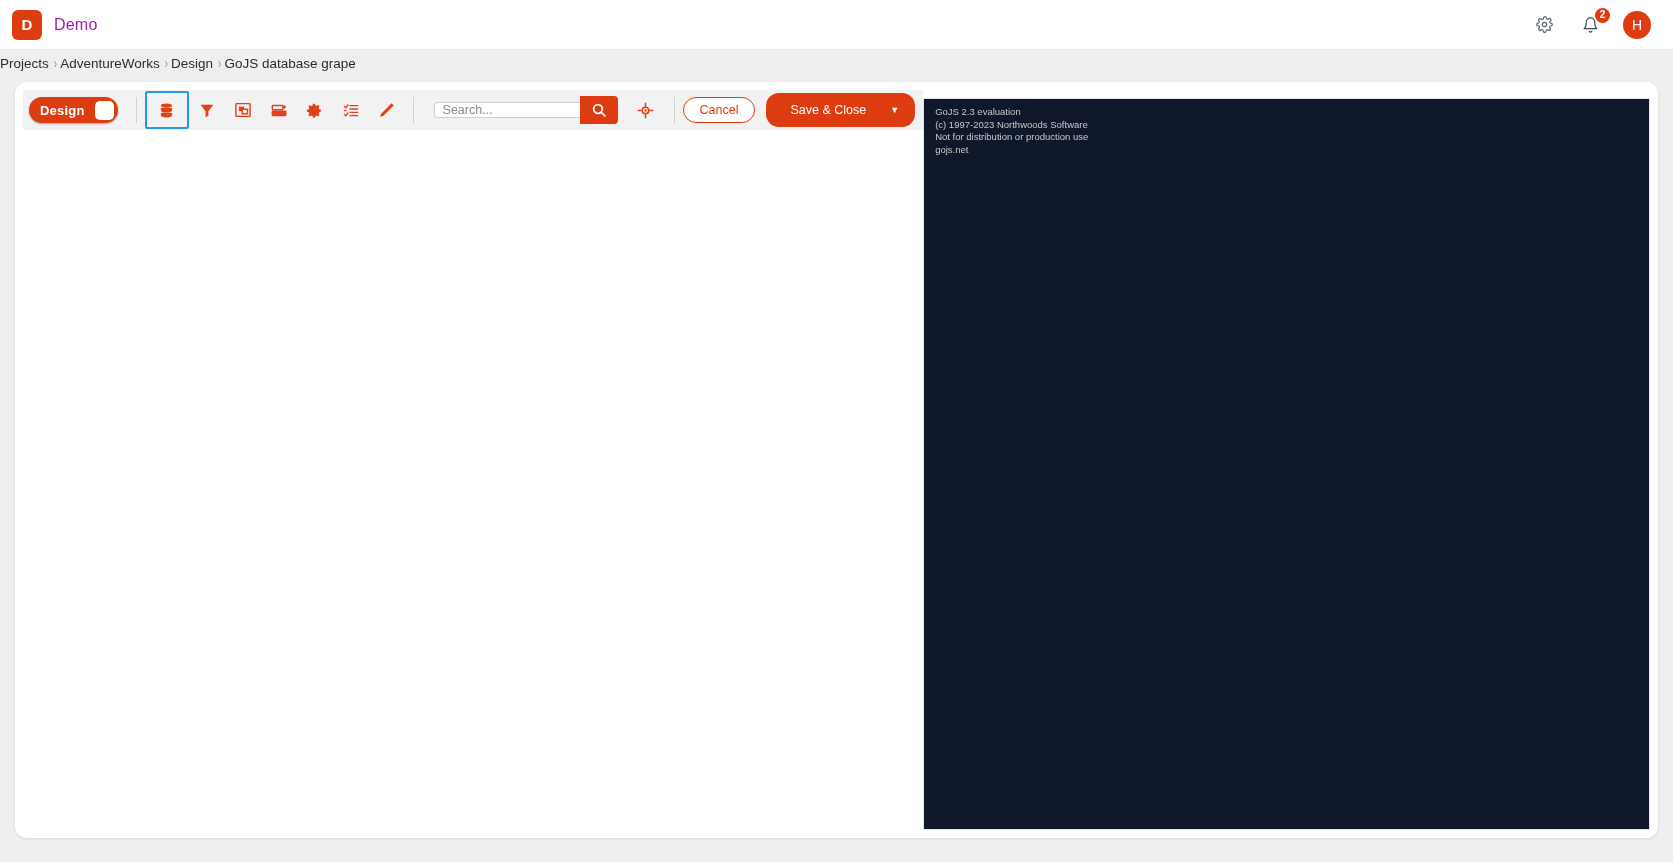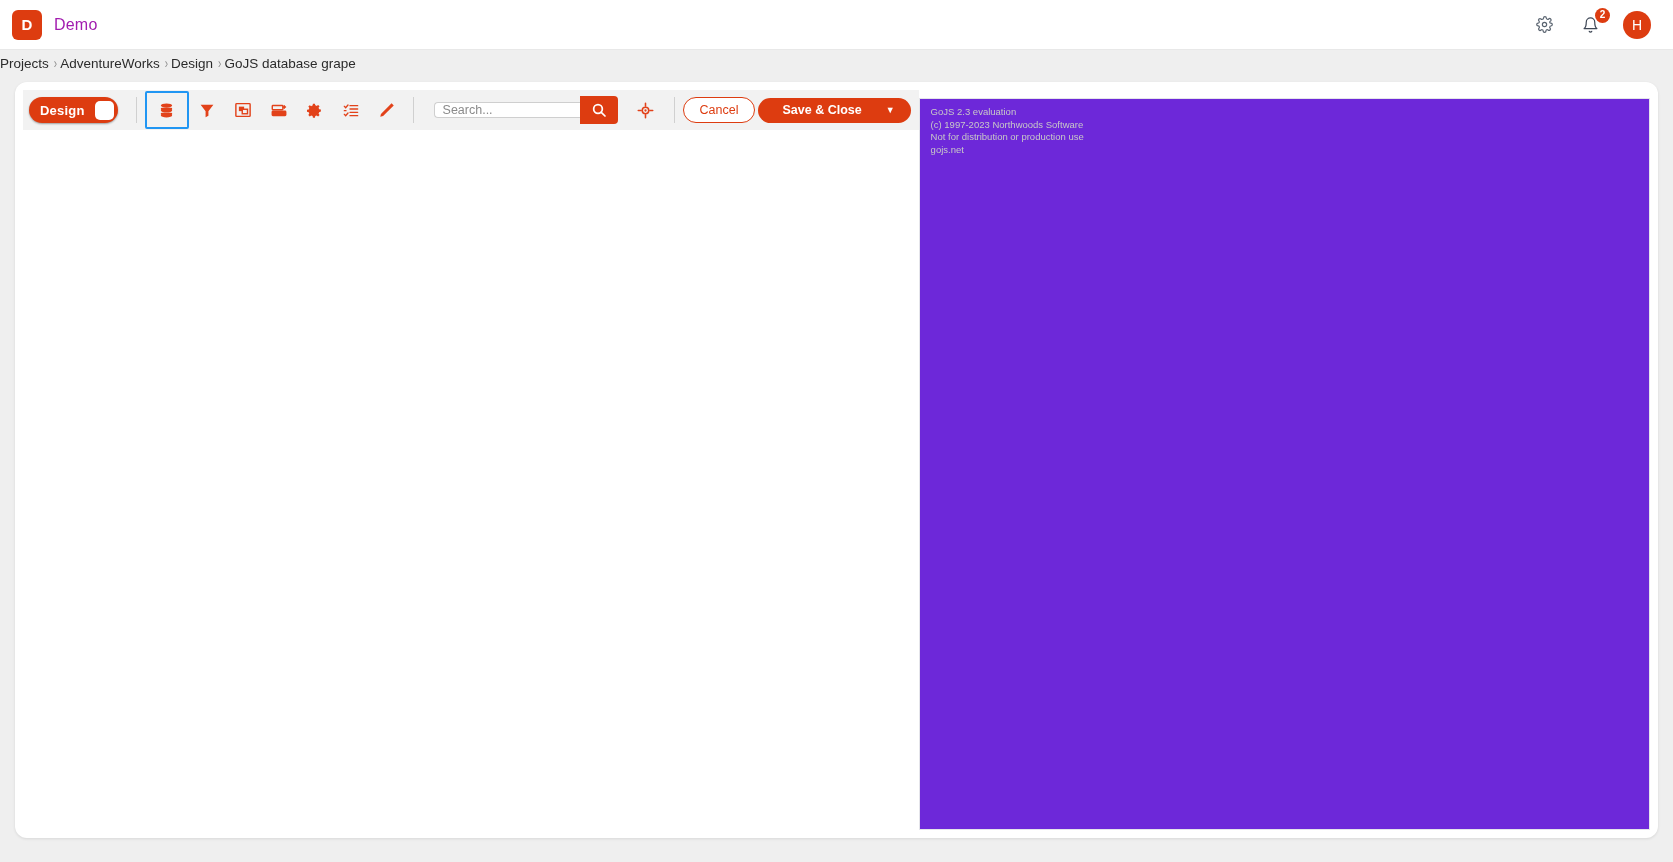--- a/index.html
+++ b/index.html
@@ -216,62 +216,62 @@
     align-items: center;
     justify-content: center;
     cursor: pointer;
     color: #fff;
   }
 
   .toolbar-right {
     margin-left: auto;
     display: flex;
     align-items: center;
-    gap: 3px;
+    gap: 11px;
   }
   .btn-cancel {
     min-width: 62px;
     height: 26px;
     border: 1px solid #dd3c10;
     color: #dd3c10;
     background: #ffffff;
     border-radius: 13px;
     font-size: 12.5px;
     padding: 0 16px;
     cursor: pointer;
     font-family: "Liberation Sans", sans-serif;
   }
   .btn-save {
     display: flex;
     align-items: center;
-    height: 25px;
+    height: 34px;
     background: #dd3c10;
     border-radius: 13px;
     color: #ffffff;
     font-size: 12.5px;
-    font-weight: bold;
+    font-weight: normal;
     cursor: pointer;
     overflow: hidden;
   }
   .btn-save-label {
     padding: 0 22px 0 24px;
     line-height: 26px;
     white-space: nowrap;
   }
   .btn-save-caret {
     padding: 0 16px 0 2px;
     line-height: 26px;
     font-size: 9px;
   }
 
   
   .canvas {
     flex: 1 1 auto;
     margin-top: 8px;
-    background: #6d28d9;
+    background: #0f172a;
     border: 1px solid #e4e4ea;
     position: relative;
     overflow: hidden;
   }
   .watermark {
     position: absolute;
     left: 11px;
     top: 7px;
     color: #c8c8c8;
     font-size: 9.5px;

